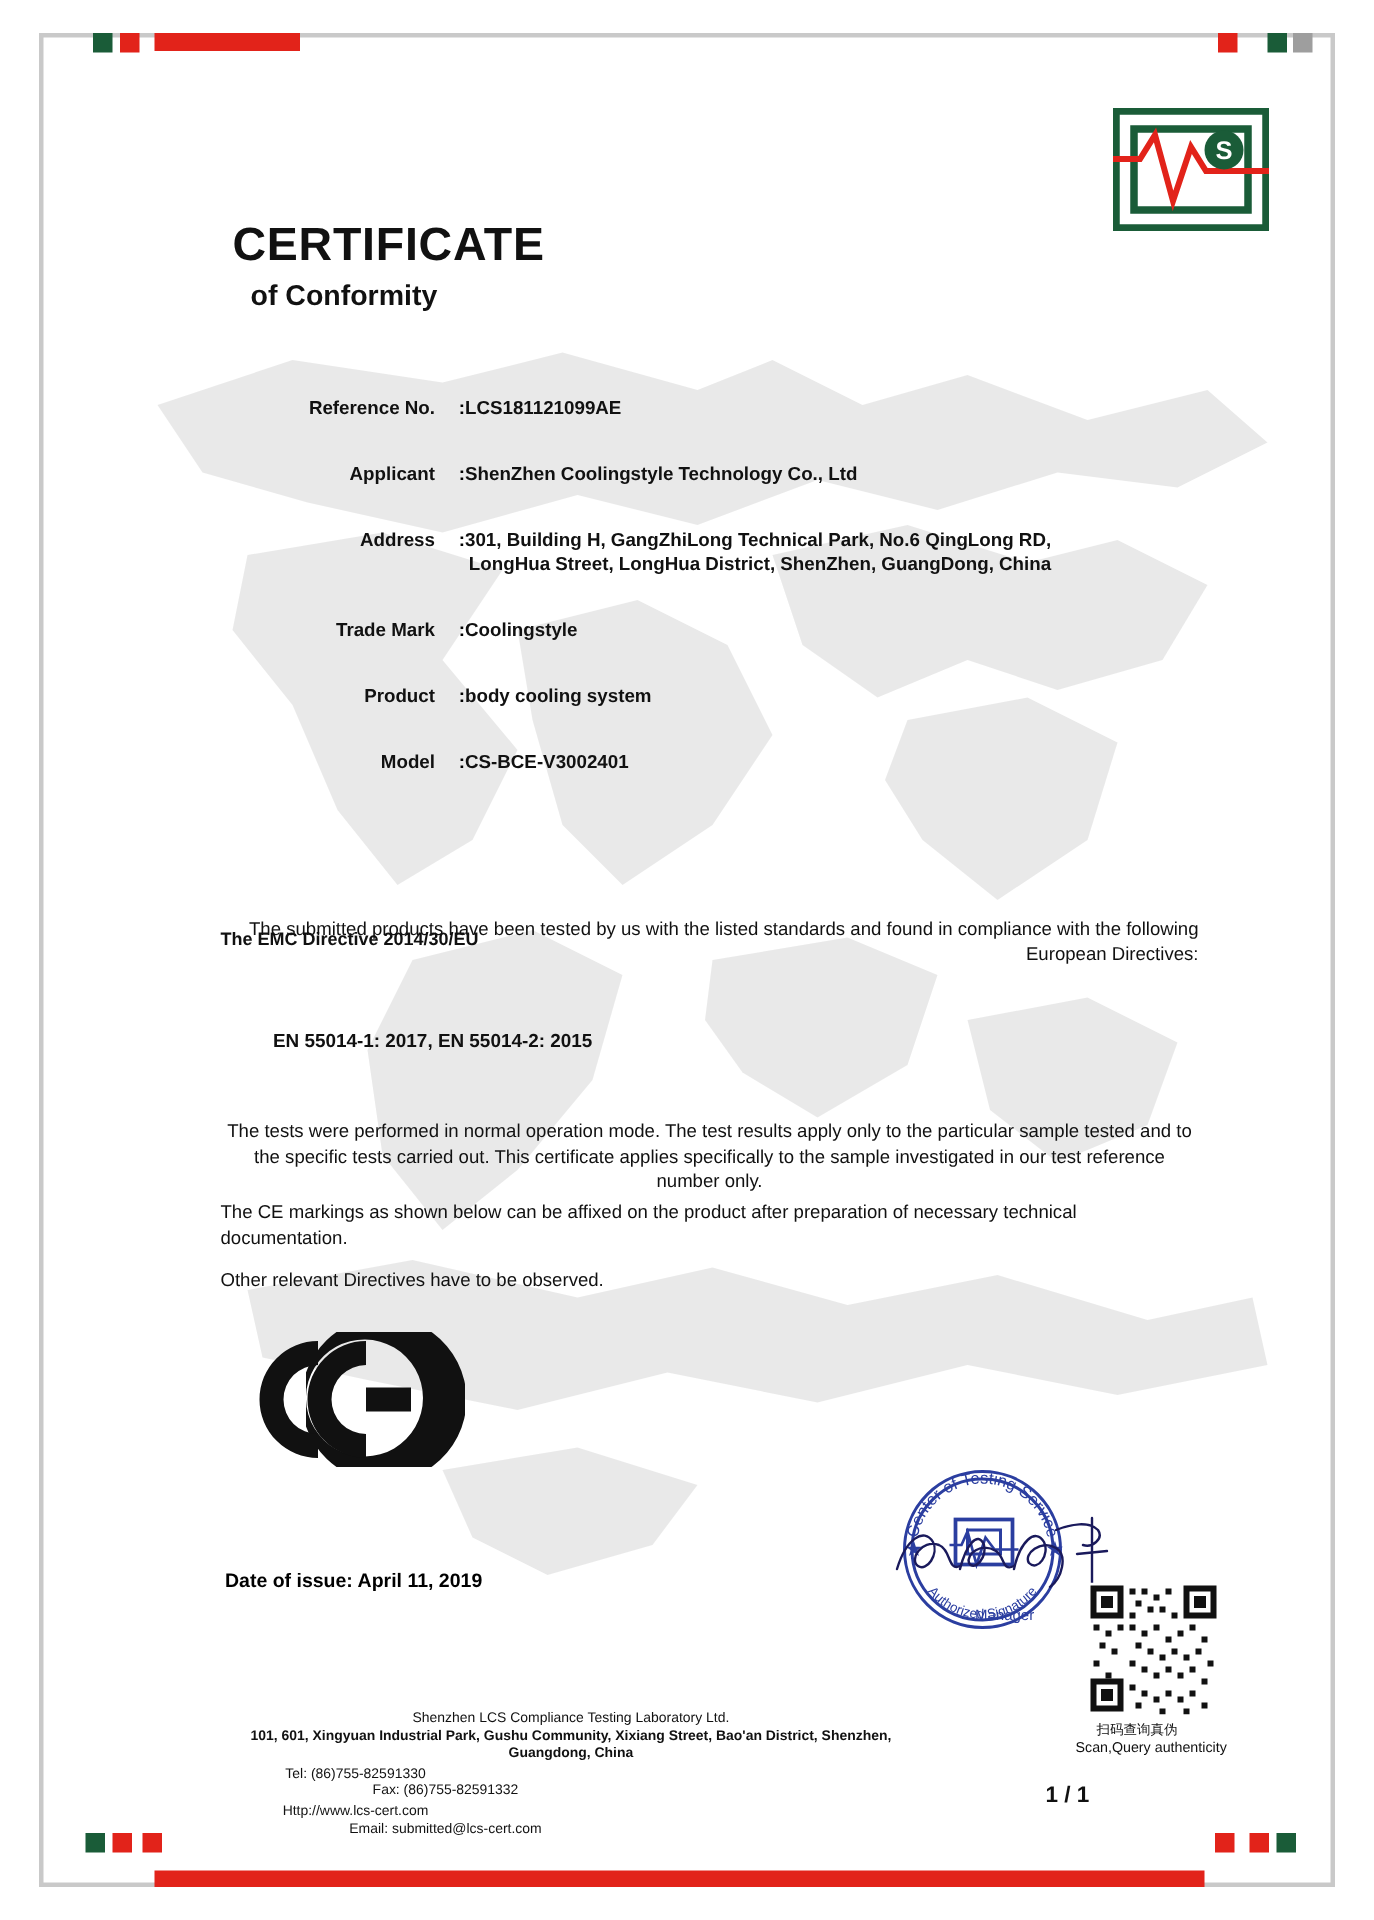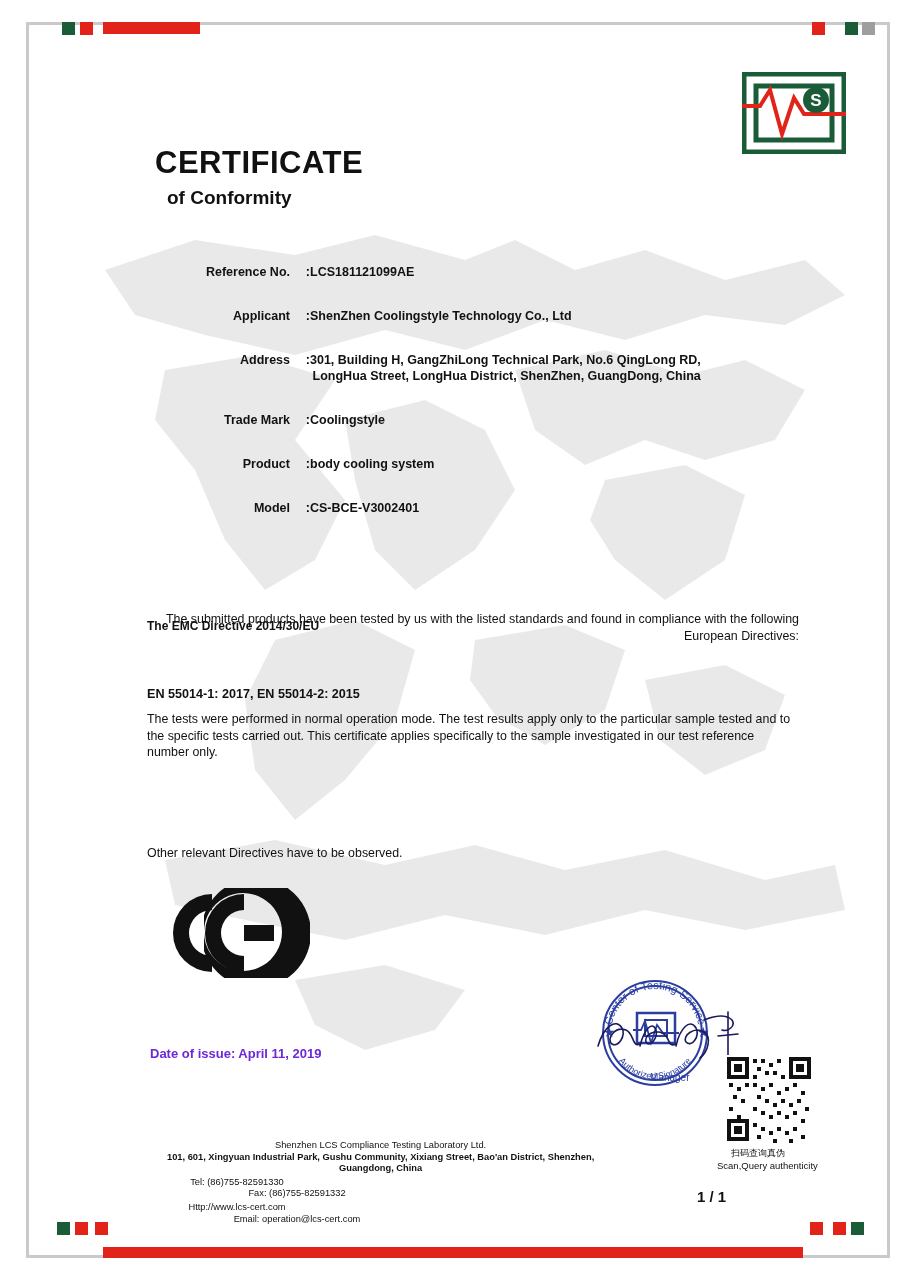--- a/index.html
+++ b/index.html
@@ -152,42 +152,43 @@
   .p-intro { top: 611px; text-align: right; }
   .p-dir {
     top: 618px;
     font-weight: bold;
     font-size: 12px;
   }
   .p-std {
     top: 686px;
     font-weight: bold;
     font-size: 12.6px;
-  }
-  .p-tests { top: 711px; }
+    margin-left: 35px;
+  }
+  .p-tests { top: 746px; text-align: center; }
   .p-ce { top: 800px; }
   .p-other { top: 845px; }
 
   
   .ce-mark {
     position: absolute;
     left: 150px;
     top: 888px;
     width: 160px;
     height: 90px;
   }
 
   
   .date-issue {
     position: absolute;
     left: 150px;
     top: 1046px;
     font-size: 13px;
     font-weight: bold;
-    color: #6d28d9;
+    color: #000000;
   }
 
   
   .stamp {
     position: absolute;
     left: 575px;
     top: 975px;
     width: 160px;
     height: 120px;
   }
@@ -338,20 +339,21 @@
       <span class="field-label">Model</span>
       <span class="field-colon">:</span>
       <span class="field-value">CS-BCE-V3002401</span>
     </div>
   </div>
 
   <div class="body-text p-intro">The submitted products have been tested by us with the listed standards and found in compliance with the following European Directives:</div>
   <div class="body-text p-dir">The EMC Directive 2014/30/EU</div>
   <div class="body-text p-std">EN 55014-1: 2017, EN 55014-2: 2015</div>
   <div class="body-text p-tests">The tests were performed in normal operation mode. The test results apply only to the particular sample tested and to the specific tests carried out. This certificate applies specifically to the sample investigated in our test reference number only.</div>
+  <div class="body-text p-ce">The CE markings as shown below can be affixed on the product after preparation of necessary technical documentation.</div>
   <div class="body-text p-other">Other relevant Directives have to be observed.</div>
 
   <svg class="ce-mark" viewBox="0 0 160 90">
     <path d="M62 45 a39 39 0 1 0 0 -2 l0 -16 a55 55 0 1 1 0 36 Z" fill="#111" transform="translate(-8,0)"></path>
     <path d="M62 6 A39 39 0 1 0 62 84 L62 68 A23 23 0 1 1 62 22 Z" fill="#111"></path>
     <path d="M150 6 A39 39 0 1 0 150 84 L150 68 A23 23 0 1 1 150 22 Z" fill="#111" transform="translate(-56,0)"></path>
     <rect x="94" y="37" width="30" height="16" fill="#111"></rect>
   </svg>
 
   <div class="date-issue">Date of issue: April 11, 2019</div>
@@ -455,18 +457,18 @@
   <div class="footer">
     <div>Shenzhen LCS Compliance Testing Laboratory Ltd.</div>
     <div class="footer-bold">101, 601, Xingyuan Industrial Park, Gushu Community, Xixiang Street, Bao'an District, Shenzhen,</div>
     <div class="footer-bold">Guangdong, China</div>
     <div class="footer-cols">
       <div class="footer-col-a">Tel: (86)755-82591330</div>
       <div class="footer-col-b">Fax: (86)755-82591332</div>
     </div>
     <div class="footer-cols">
       <div class="footer-col-a">Http://www.lcs-cert.com</div>
-      <div class="footer-col-b">Email: operation@lcs-cert.com</div>
+      <div class="footer-col-b">Email: submitted@lcs-cert.com</div>
     </div>
   </div>
   <div class="page-no">1 / 1</div>
 
 </div>
 
 </body></html>

